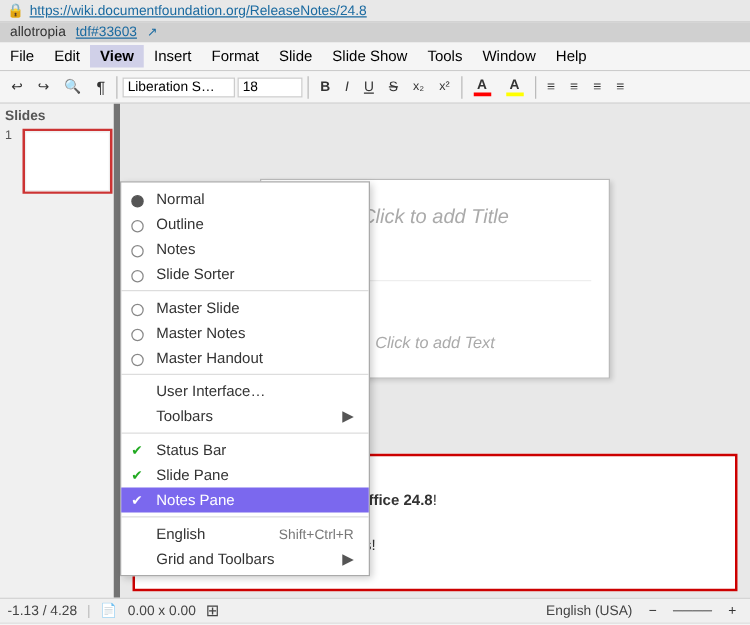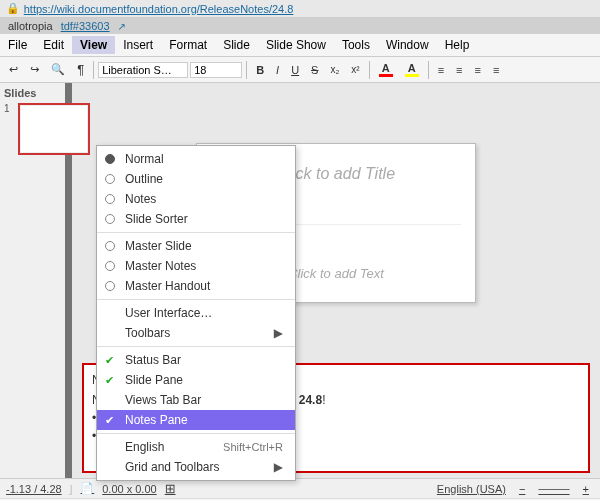--- a/index.html
+++ b/index.html
@@ -22,21 +22,21 @@
     .tb-sep { width: 1px; background: #bbb; height: 18px; margin: 0 2px; }
     .tb-bold { font-weight: bold; }
     .tb-italic { font-style: italic; }
     .tb-under { text-decoration: underline; }
     .tb-strike { text-decoration: line-through; }
 
     
     #main { display: flex; height: calc(500px - 105px); position: relative; }
 
     
-    #slides-panel { width: 72px; background: #f0f0f0; border-right: 7px solid #737373; padding: 4px; }
+    #slides-panel { width: 96px; background: #f0f0f0; border-right: 5px solid #737373; padding: 4px; }
     #slides-panel .slides-label { font-size: 11px; color: #555; margin-bottom: 4px; font-weight: bold; }
     .slide-thumb { width: 72px; height: 52px; background: white; border: 2px solid #cc3333; margin-bottom: 4px; position: relative; display: flex; align-items: center; justify-content: center; }
     .slide-thumb-num { position: absolute; top: 0; left: -14px; font-size: 10px; color: #555; }
 
     
     #content-area { flex: 1; background: #e8e8e8; display: flex; flex-direction: column; }
     #slide-area { flex: 1; display: flex; align-items: center; justify-content: center; padding: 10px; }
     .slide-canvas { background: white; width: 280px; height: 160px; border: 1px solid #bbb; display: flex; flex-direction: column; align-items: center; justify-content: space-around; box-shadow: 2px 2px 4px rgba(0,0,0,0.15); }
     .slide-title-placeholder { color: #aaa; font-size: 16px; font-style: italic; }
     .slide-text-placeholder { color: #aaa; font-size: 13px; font-style: italic; }
@@ -44,30 +44,30 @@
     
     #notes-pane { background: white; border: 2px solid #cc0000; margin: 0 10px 5px 10px; padding: 8px; min-height: 110px; }
     .notes-title { font-size: 12px; color: #333; margin-bottom: 4px; }
     .notes-content { font-size: 12px; color: #333; line-height: 1.5; }
     .notes-content .bold { font-weight: bold; }
     .notes-content .highlight { background: yellow; }
     .notes-content ul { list-style: none; padding-left: 0; }
     .notes-content ul li::before { content: "• "; }
 
     
-    #status-bar { background: #f0f0f0; border-top: 1px solid #ccc; display: flex; align-items: center; padding: 1px 6px; font-size: 11px; color: #444; gap: 8px; height: 20px; text-decoration: underline; }
+    #status-bar { background: #f0f0f0; border-top: 1px solid #ccc; display: flex; align-items: center; padding: 1px 6px; font-size: 11px; color: #444; gap: 8px; height: 20px; }
     .status-sep { color: #bbb; }
     .status-center { flex: 1; text-align: center; font-size: 11px; color: #555; }
 
     
     #caption { background: #f5f5f5; text-align: center; font-size: 11px; color: #555; padding: 2px; border-top: 1px solid #ddd; }
 
     
     #dropdown-menu { position: absolute; left: 96px; top: 62px; background: white; border: 1px solid #aaa; box-shadow: 2px 2px 6px rgba(0,0,0,0.2); z-index: 100; width: 200px; padding: 3px 0; font-size: 12px; }
-    .dd-item { padding: 3px 12px 3px 28px; color: #333; cursor: pointer; position: relative; display: flex; align-items: center; justify-content: space-between; }
+    .dd-item { padding: 3px 12px 3px 28px; color: #333; cursor: pointer; position: relative; display: flex; align-items: flex-end; justify-content: space-between; }
     .dd-item.highlighted { background: #7b68ee; color: white; }
     .dd-item.highlighted .dd-check { color: white; }
     .dd-item .dd-check { position: absolute; left: 8px; color: #22aa22; font-size: 11px; }
     .dd-item .dd-shortcut { color: #777; font-size: 11px; margin-left: 8px; }
     .dd-item .dd-radio { position: absolute; left: 8px; width: 10px; height: 10px; border-radius: 50%; border: 1px solid #888; display: inline-block; }
     .dd-item .dd-radio.filled { background: #555; border-color: #555; }
     .dd-sep { height: 1px; background: #ddd; margin: 3px 0; }
     .dd-item .arrow { color: #555; }
 
     .font-selector { border: 1px solid #ccc; padding: 1px 3px; font-size: 11px; background: white; width: 90px; }
@@ -231,23 +231,20 @@
     <div class="dd-item">
       <span class="dd-check">✔</span>
       <span>Status Bar</span>
     </div>
 
     <div class="dd-item">
       <span class="dd-check">✔</span>
       <span>Slide Pane</span>
     </div>
 
-    <div class="dd-item">
-      <span>Views Tab Bar</span>
-    </div>
 
     <div class="dd-item highlighted">
       <span class="dd-check">✔</span>
       <span>Notes Pane</span>
     </div>
     <div class="dd-sep"></div>
 
     <div class="dd-item">
       <span>English</span>
       <span class="dd-shortcut">Shift+Ctrl+R</span>

